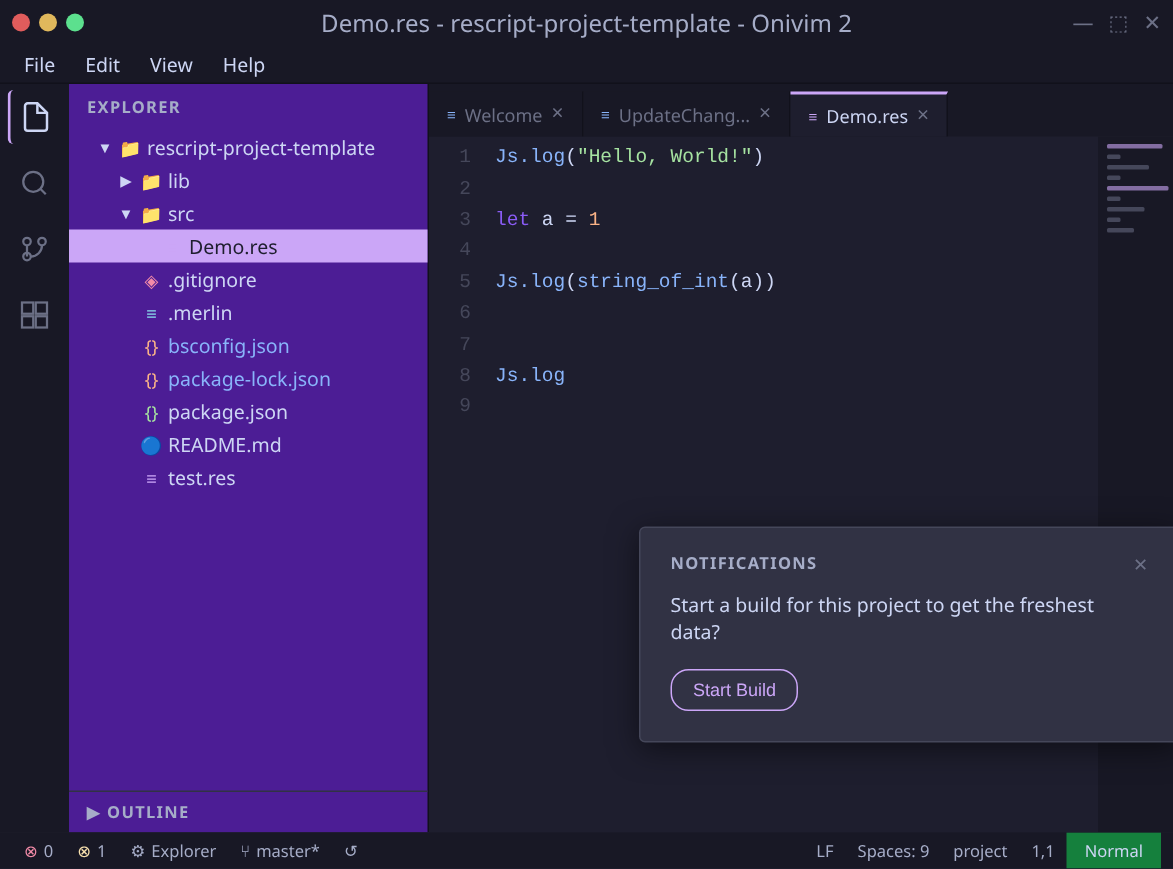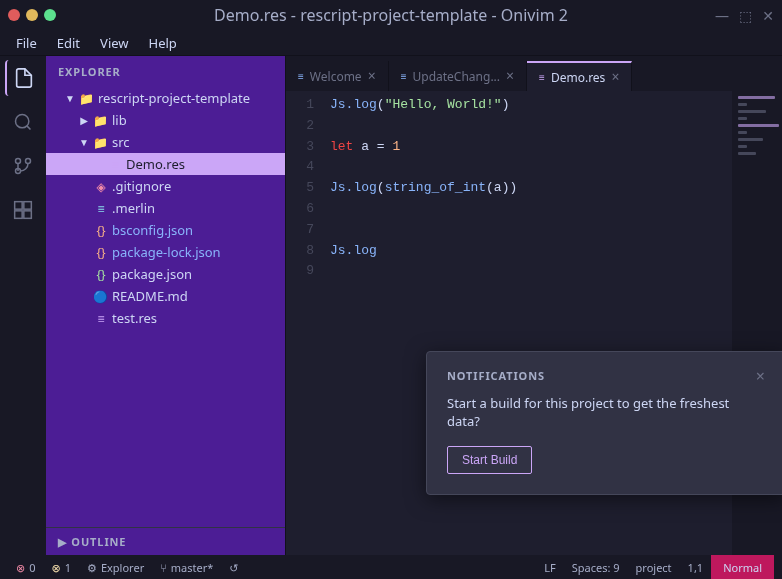--- a/index.html
+++ b/index.html
@@ -227,21 +227,21 @@
     #code-area {
       flex: 1;
       padding: 4px 8px;
       font-size: 13px;
       font-family: 'Consolas', 'Courier New', monospace;
       line-height: 1.6;
       overflow: auto;
       background: #1e1e2e;
     }
     .code-line { white-space: pre; min-height: 1.6em; }
-    .kw { color: #ef4444; margin-top: 19px; }
+    .kw { color: #8b5cf6; margin-top: 19px; }
     .fn { color: #89b4fa; }
     .str { color: #a6e3a1; }
     .num { color: #fab387; }
     .var { color: #cdd6f4; }
     .punct { color: #cdd6f4; }
 
     
     #minimap {
       width: 50px;
       background: #181825;
@@ -302,21 +302,21 @@
       margin-bottom: 16px;
       line-height: 1.4;
     }
     #start-build-btn {
       background: transparent;
       border: 1px solid #cba6f7;
       color: #cba6f7;
       padding: 6px 14px;
       font-size: 12px;
       cursor: pointer;
-      border-radius: 2px;
+      border-radius: 12px;
     }
 
     
     #status-bar {
       background: #181825;
       height: 24px;
       display: flex;
       align-items: center;
       padding: 0 8px;
       font-size: 11px;
@@ -330,21 +330,21 @@
       gap: 4px;
       padding: 0 8px;
       height: 100%;
       cursor: pointer;
       white-space: nowrap;
     }
     .status-error { color: #f38ba8; }
     .status-warning { color: #f9e2af; }
     .status-spacer { flex: 1; }
     .status-normal {
-      background: #be185d;
+      background: #15803d;
       color: #cdd6f4;
       padding: 0 12px;
       height: 100%;
       display: flex;
       align-items: center;
       font-size: 11px;
     }
   </style>
 </head>
 <body>

